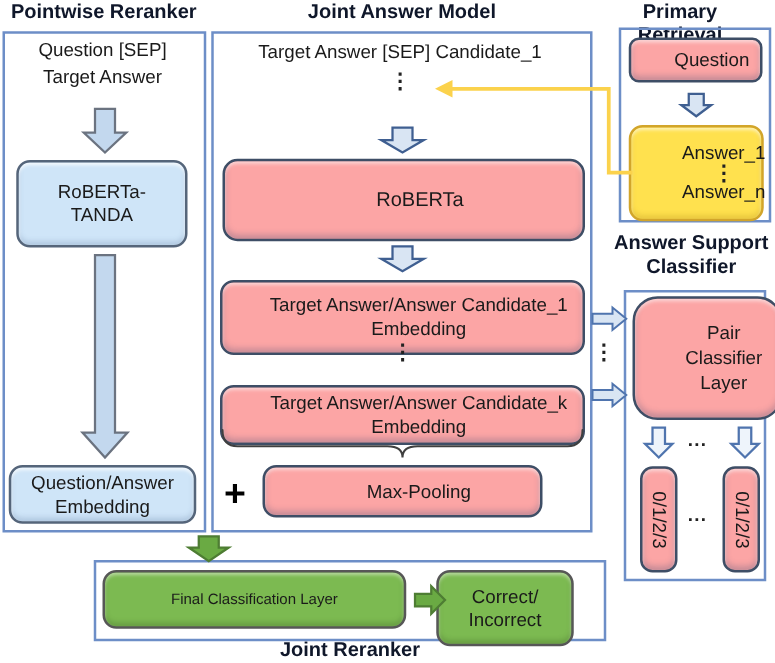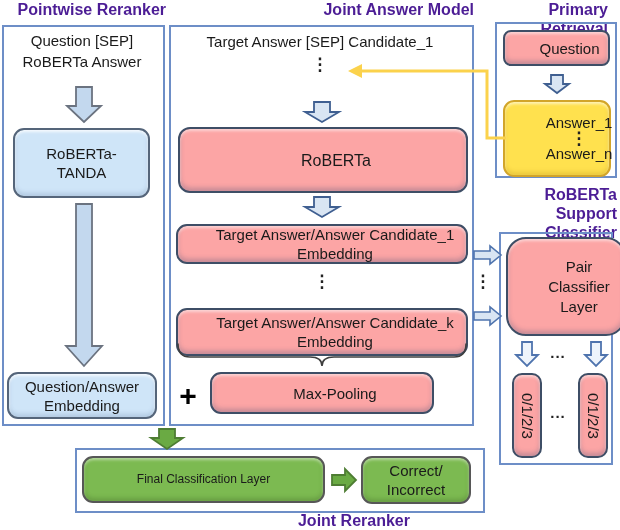--- a/index.html
+++ b/index.html
@@ -1,21 +1,21 @@
 <!DOCTYPE html>
 <html><head>
 <meta charset="utf-8">
 <style>
   html,body{margin:0;padding:0;background:#ffffff;}
   #canvas{
     position:relative;width:620px;height:530px;background:#ffffff;
     font-family:"Liberation Sans",sans-serif;color:#1a1a1a;overflow:hidden;
   }
   .abs{position:absolute;}
-  .title{font-weight:bold;font-size:16px;text-align:right;line-height:19px;color:#4c1d95;}
+  .title{font-weight:bold;font-size:16px;text-align:center;line-height:19px;color:#0f172a;}
   .plain{font-size:15px;text-align:center;line-height:21px;}
   .outline-box{border:2px solid #6d8ec7;background:transparent;}
   .node{
     display:flex;flex-direction:column;align-items:center;justify-content:center;
     text-align:center;font-size:15px;line-height:19px;
     border-radius:11px;box-sizing:border-box;
   }
   .blue-light{background:#cfe5f8;border:2px solid #55657a;box-shadow:inset 0 2px 3px rgba(255,255,255,.8), inset 0 -3px 4px rgba(90,120,160,.25);}
   .blue-med{background:#fca5a5;border:2px solid #3e4e66;box-shadow:inset 0 2px 3px rgba(255,255,255,.55), inset 0 -3px 5px rgba(50,70,110,.28);padding-left:26px;}
   .yellow{background:#ffe14e;border:2px solid #d2a52a;box-shadow:inset 0 2px 3px rgba(255,255,255,.6), inset 0 -3px 4px rgba(170,130,20,.25);}
@@ -28,50 +28,50 @@
 </style>
 </head>
 <body>
 
 <div id="canvas">
 
   <div class="abs title" style="left:0;top:4;width:166px;">Pointwise Reranker</div>
   <div class="abs title" style="left:169px;top:4;width:305px;">Joint Answer Model</div>
   <div class="abs title" style="left:480px;top:1;width:128px;">Primary Retrieval</div>
   <div class="abs title" style="left:489px;top:185px;width:128px;">
-    <div>RoBERTa Support</div>
+    <div>Answer Support</div>
     <div>Classifier</div>
   </div>
   <div class="abs title" style="left:150px;top:511px;width:260px;">Joint Reranker</div>
 
   <div class="abs outline-box" style="left:2px;top:25px;width:159px;height:397px;"></div>
   <div class="abs outline-box" style="left:169px;top:25px;width:301px;height:397px;"></div>
   <div class="abs outline-box" style="left:495px;top:22px;width:118px;height:152px;"></div>
   <div class="abs outline-box" style="left:499px;top:232px;width:110px;height:229px;"></div>
   <div class="abs outline-box" style="left:75px;top:448px;width:406px;height:61px;"></div>
 
   <div class="abs plain" style="left:4px;top:30px;width:156px;">
     <div>Question [SEP]</div>
-    <div>RoBERTa Answer</div>
+    <div>Target Answer</div>
   </div>
   <div class="abs node blue-light" style="left:13px;top:128px;width:137px;height:70px;">
     <div>RoBERTa-</div>
     <div>TANDA</div>
   </div>
   <div class="abs node blue-light" style="left:7px;top:372px;width:150px;height:47px;">
     <div>Question/Answer</div>
     <div>Embedding</div>
   </div>
 
   <div class="abs plain" style="left:172px;top:31px;width:296px;">Target Answer [SEP] Candidate_1</div>
   <div class="abs vdots" style="left:172px;top:56px;width:296px;">⋮</div>
 
   <div class="abs node blue-med" style="left:178px;top:127px;width:290px;height:66px;border-radius:12px;font-size:16px;">RoBERTa</div>
 
-  <div class="abs node blue-med" style="left:176px;top:224px;width:292px;height:40px;">
+  <div class="abs node blue-med" style="left:176px;top:224px;width:292px;height:60px;">
     <div>Target Answer/Answer Candidate_1</div>
     <div>Embedding</div>
   </div>
   <div class="abs vdots" style="left:176px;top:273px;width:292px;">⋮</div>
   <div class="abs node blue-med" style="left:176px;top:308px;width:292px;height:48px;">
     <div>Target Answer/Answer Candidate_k</div>
     <div>Embedding</div>
   </div>
 
   <div class="abs plus" style="left:176px;top:381px;width:24px;text-align:center;">+</div>
@@ -94,21 +94,21 @@
 
   <div class="abs node blue-med" style="left:512px;top:373px;width:30px;height:85px;border-radius:10px;">
     <div class="abs rot90" style="left:50%;top:50%;">0/1/2/3</div>
   </div>
   <div class="abs hdots" style="left:545px;top:404px;width:26px;">...</div>
   <div class="abs node blue-med" style="left:578px;top:373px;width:30px;height:85px;border-radius:10px;">
     <div class="abs rot90" style="left:50%;top:50%;">0/1/2/3</div>
   </div>
 
   <div class="abs node green" style="left:82px;top:456px;width:243px;height:47px;font-size:12px;">Final Classification Layer</div>
-  <div class="abs node green" style="left:361px;top:456px;width:110px;height:48px;text-align:center;">
+  <div class="abs node green" style="left:349px;top:456px;width:110px;height:61px;text-align:center;">
     <div>Correct/</div>
     <div>Incorrect</div>
   </div>
 
   <svg width="620" height="530" viewBox="0 0 620 530">
 
     <polygon points="76,87 92,87 92,106 101,106 84,122 67,106 76,106" fill="#c3d8ee" stroke="#6b7380" stroke-width="1.8"></polygon>
 
     <polygon points="76,204 92,204 92,346 102,346 84,366 66,346 76,346" fill="#c3d8ee" stroke="#6b7380" stroke-width="1.8"></polygon>
 

